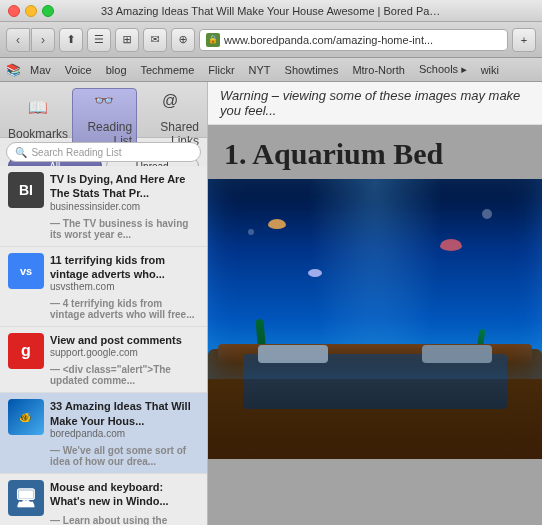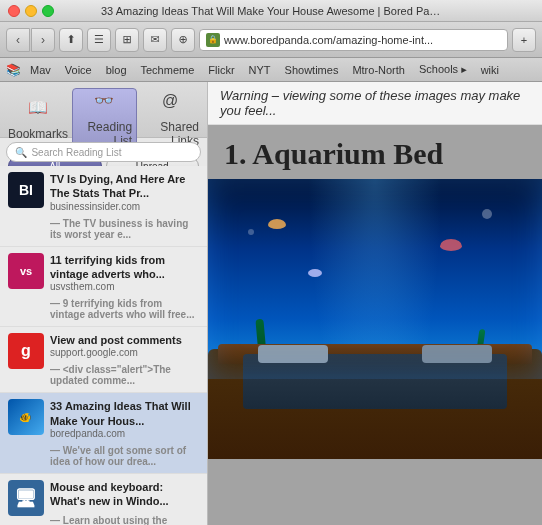--- a/index.html
+++ b/index.html
@@ -394,34 +394,34 @@
     </div>
 
     <div class="search-bar">
       <span class="search-icon-sm">🔍</span>
       <span>Search Reading List</span>
     </div>
 
     <div class="reading-list">
 
       <div class="reading-item">
-        <div class="item-thumb" style="background:#0f172a;">BI</div>
+        <div class="item-thumb" style="background:#404040;">BI</div>
         <div class="item-text">
           <div class="item-title">TV Is Dying, And Here Are The Stats That Pr...</div>
           <div class="item-url">businessinsider.com</div>
           <div class="item-desc">— The TV business is having its worst year e...</div>
         </div>
       </div>
 
       <div class="reading-item">
-        <div class="item-thumb" style="background:#be185d; font-size:11px;">vs</div>
+        <div class="item-thumb" style="background:#3b82f6; font-size:11px;">vs</div>
         <div class="item-text">
           <div class="item-title">11 terrifying kids from vintage adverts who...</div>
           <div class="item-url">usvsthem.com</div>
-          <div class="item-desc">— 9 terrifying kids from vintage adverts who will free...</div>
+          <div class="item-desc">— 4 terrifying kids from vintage adverts who will free...</div>
         </div>
       </div>
 
       <div class="reading-item">
         <div class="item-thumb" style="background:#dd2222; font-size:16px;">g</div>
         <div class="item-text">
           <div class="item-title">View and post comments</div>
           <div class="item-url">support.google.com</div>
           <div class="item-desc">— &lt;div class="alert"&gt;The updated comme...</div>
         </div>

